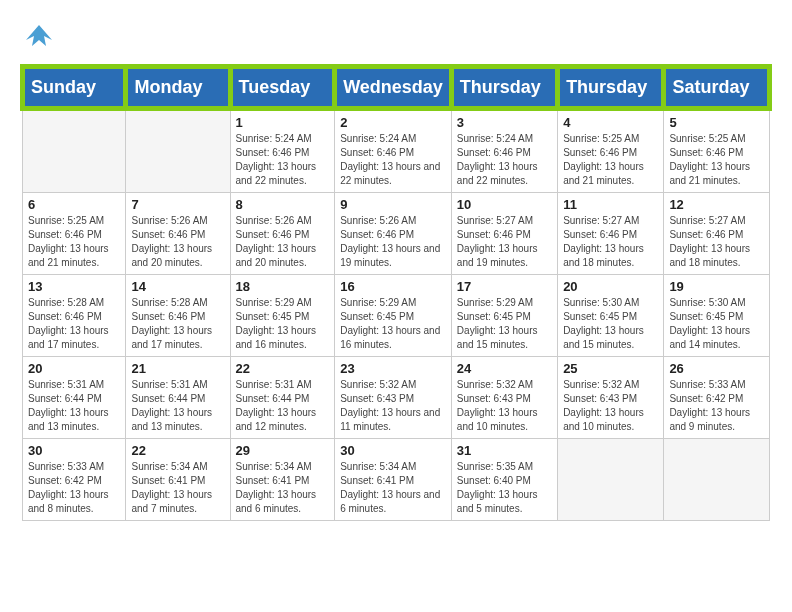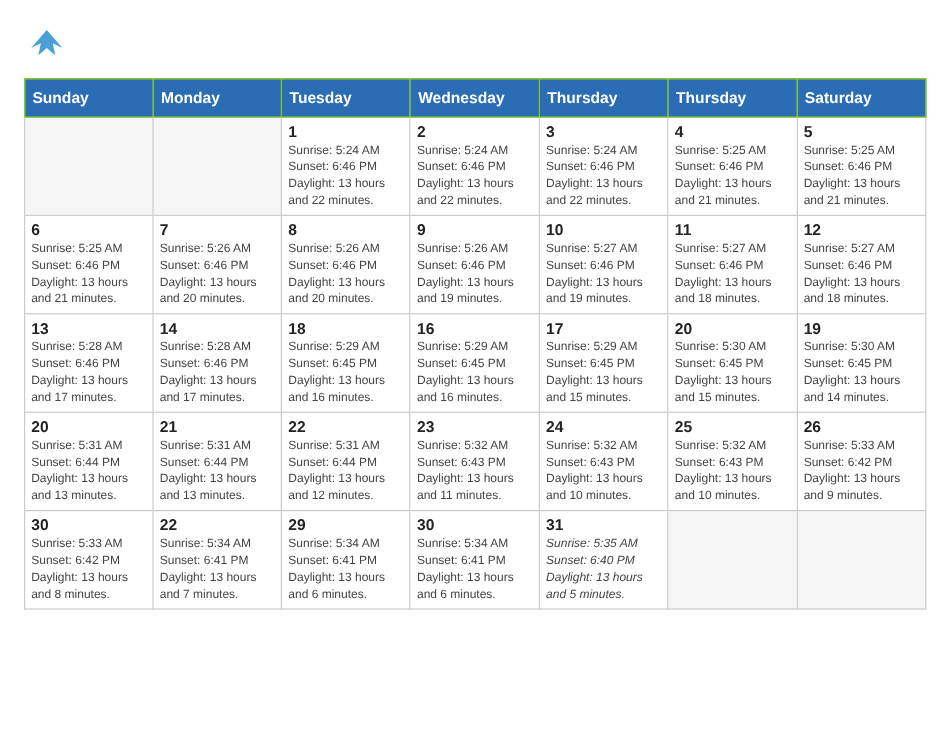--- a/index.html
+++ b/index.html
@@ -41,25 +41,25 @@
       color: #333;
     }
     .calendar-table {
       width: 100%;
       border-collapse: collapse;
       margin-top: 8px;
     }
     .calendar-table thead tr th {
       background-color: #2a6db5;
       color: #fff;
-      font-size: 13px;
+      font-size: 18px;
       font-weight: bold;
       padding: 8px 6px;
       text-align: left;
-      border: 1px solid #84cc16;
+      border: 5px solid #84cc16;
     }
     .calendar-table tbody tr td {
       border: 1px solid #ccc;
       vertical-align: top;
       padding: 4px 5px;
       font-size: 10.5px;
       color: #333;
       width: 108px;
       min-height: 80px;
       background: #fff;
@@ -302,21 +302,21 @@
 Daylight: 13 hours and 6 minutes.</div>
         </td>
         <td>
           <span class="day-num">30</span>
           <div class="day-info" style="white-space: pre-line;">Sunrise: 5:34 AM
 Sunset: 6:41 PM
 Daylight: 13 hours and 6 minutes.</div>
         </td>
         <td>
           <span class="day-num">31</span>
-          <div class="day-info" style="white-space: pre-line; font-style: italic;">Sunrise: 5:35 AM
+          <div class="day-info" style="white-space: pre-line;">Sunrise: 5:35 AM
 Sunset: 6:40 PM
 Daylight: 13 hours and 5 minutes.</div>
         </td>
         <td class="empty"></td>
         <td class="empty"></td>
       </tr>
     </tbody>
 </table>
 
 </body></html>

